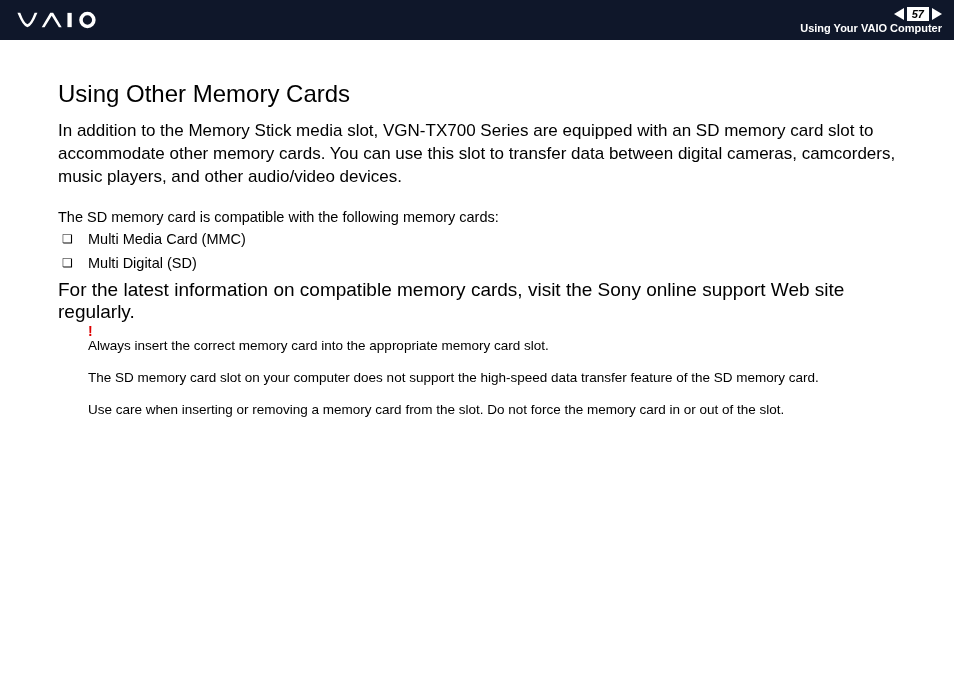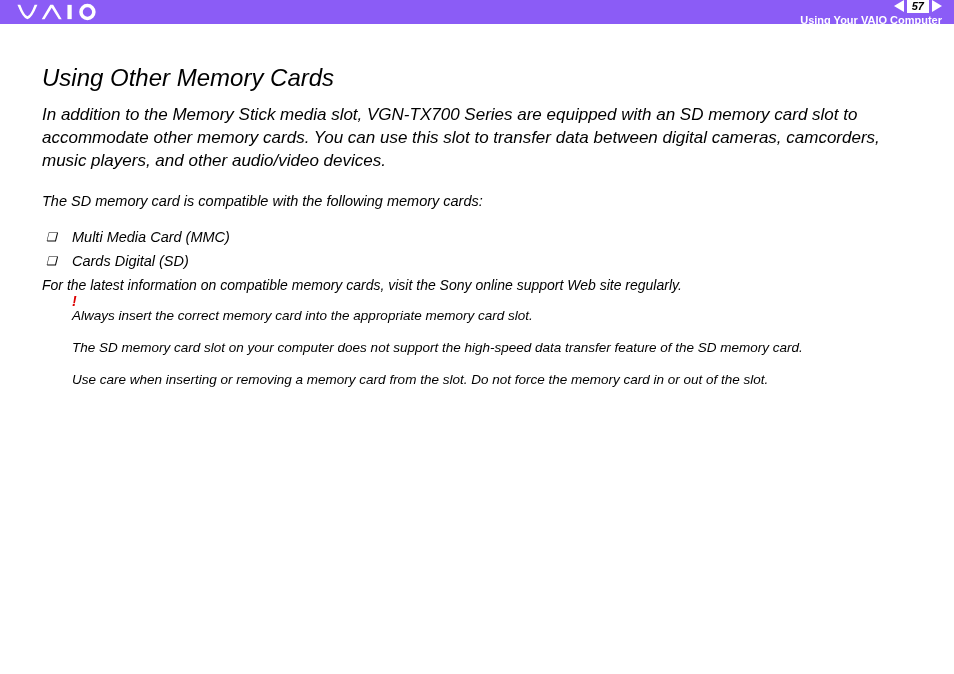--- a/index.html
+++ b/index.html
@@ -4,22 +4,22 @@
 <style>
   * { margin: 0; padding: 0; box-sizing: border-box; }
   body {
     font-family: Arial, Helvetica, sans-serif;
     background: #fff;
     width: 954px;
     height: 674px;
     overflow: hidden;
   }
   .header {
-    background: #8b5cf6;
-    height: 24px;
+    background: #0f172a;
+    height: 40px;
     display: flex;
     align-items: center;
     justify-content: space-between;
     padding: 0 12px 0 16px;
     gap: 44px;
   }
   .logo {
     color: #fff;
     height: 24px;
   }
@@ -51,62 +51,61 @@
     font-style: italic;
     font-size: 11px;
     padding: 1px 5px;
     margin: 0 1px;
   }
   .section-name {
     font-size: 11px;
     font-weight: bold;
   }
   .content {
-    padding: 40px 42px 0 42px;
-    font-style: italic;
+    padding: 40px 42px 0 58px;
   }
   h1 {
     font-size: 24px;
     font-weight: normal;
     margin-bottom: 12px;
     color: #000;
   }
   .intro {
     font-size: 17px;
     line-height: 1.35;
     margin-bottom: 20px;
   }
   h2 {
     color: #3344dd;
     font-size: 19px;
     font-weight: normal;
     margin-bottom: 10px;
   }
   .compat-intro {
     font-size: 14.5px;
-    margin-bottom: 20px;
+    margin-bottom: 6px;
   }
   .bullet-list {
     list-style: none;
   }
   .bullet-list li {
     font-size: 14.5px;
     padding-left: 30px;
     position: relative;
     margin-bottom: 8px;
   }
   .bullet-list li::before {
     content: "❏";
     position: absolute;
     left: 4px;
     top: 1px;
     font-size: 12px;
   }
   .compat-note {
-    font-size: 14px;
+    font-size: 19px;
     margin-bottom: 14px;
   }
   .warnings {
     padding-left: 30px;
     position: relative;
   }
   .bang {
     color: #d00;
     font-weight: bold;
     font-size: 14px;
@@ -143,21 +142,21 @@
 </div>
 
 <div class="content">
   <h1>Using Other Memory Cards</h1>
   <p class="intro">In addition to the Memory Stick media slot, VGN-TX700 Series are equipped with an SD memory card slot to accommodate other memory cards. You can use this slot to transfer data between digital cameras, camcorders, music players, and other audio/video devices.</p>
 
   <p class="compat-intro">The SD memory card is compatible with the following memory cards:</p>
 
   <ul class="bullet-list">
     <li>Multi Media Card (MMC)</li>
-    <li>Cards Digital (SD)</li>
+    <li>Multi Digital (SD)</li>
   </ul>
 
   <p class="compat-note">For the latest information on compatible memory cards, visit the Sony online support Web site regularly.</p>
 
   <div class="warnings">
     <div class="bang">!</div>
     <p class="warn">Always insert the correct memory card into the appropriate memory card slot.</p>
     <p class="warn">The SD memory card slot on your computer does not support the high-speed data transfer feature of the SD memory card.</p>
     <p class="warn">Use care when inserting or removing a memory card from the slot. Do not force the memory card in or out of the slot.</p>
   </div>

